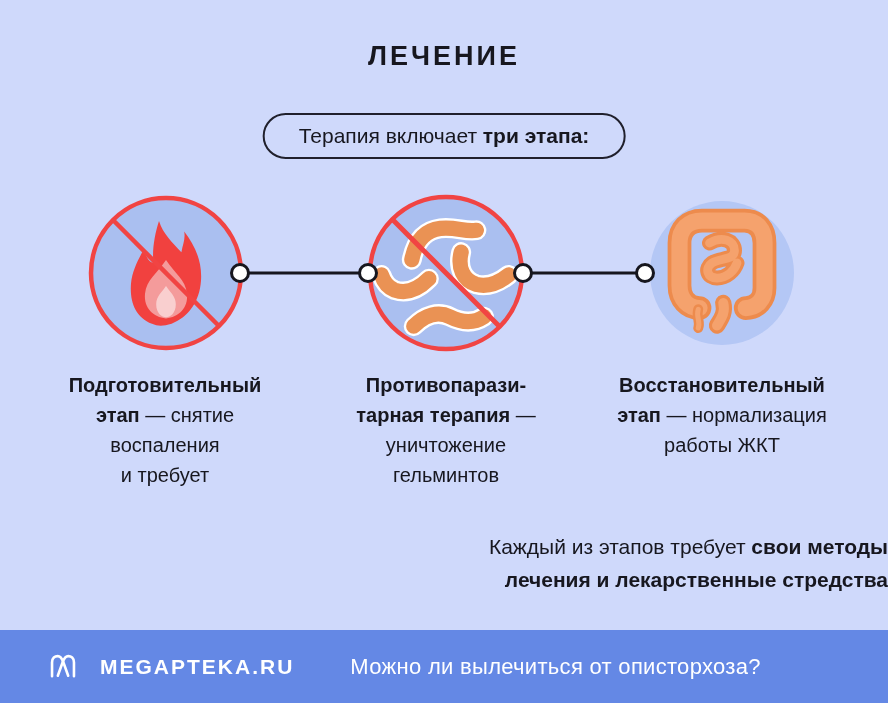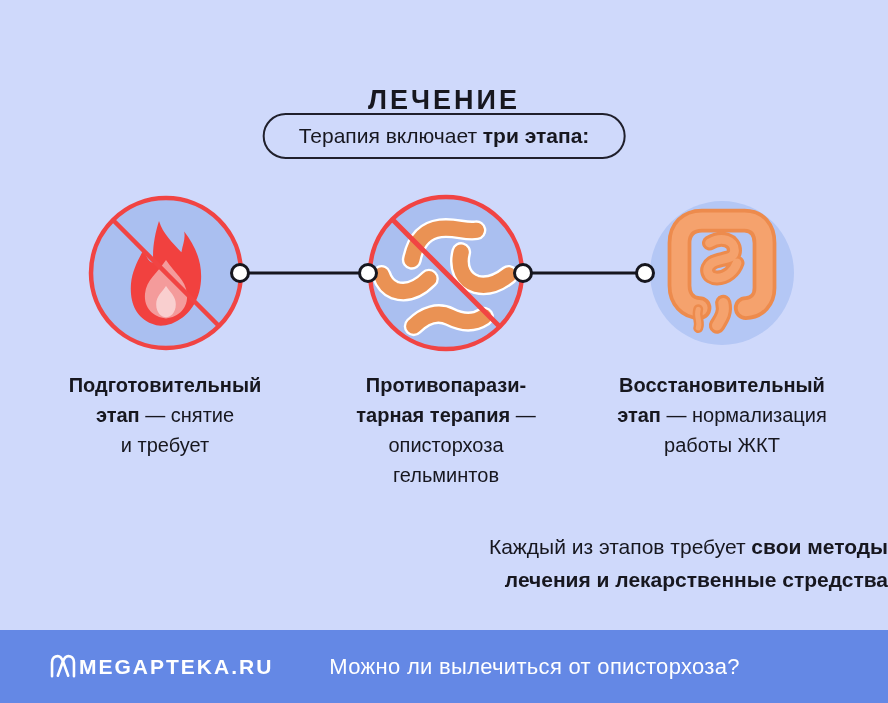--- a/index.html
+++ b/index.html
@@ -3,21 +3,21 @@
 <meta charset="utf-8">
 <style>
   html,body{margin:0;padding:0;background:#e8ecfa;}
   .canvas{
     position:relative;width:888px;height:703px;overflow:hidden;
     background:#cfd9fb;color:#17171f;
     font-family:"Liberation Sans","DejaVu Sans",sans-serif;
   }
   .title{
     position:absolute;top:41px;left:0;width:100%;text-align:center;
-    font-size:27px;font-weight:700;letter-spacing:3px;margin-top:44px;
+    font-size:27px;font-weight:700;letter-spacing:3px;
   }
   .pill{
     position:absolute;top:113px;left:50%;transform:translateX(-50%);
     border:2px solid #20202c;border-radius:26px;padding:9px 34px;
     font-size:21px;white-space:nowrap;background:transparent;
   }
   .pill b{font-weight:700;}
   .stage-band{position:absolute;top:190px;left:0;}
   .stage-label{
     position:absolute;top:370px;text-align:center;
@@ -31,21 +31,21 @@
   .summary{
     position:absolute;top:530px;left:0;width:100%;text-align:right;
     font-size:21px;line-height:33px;font-weight:400;
   }
   .summary b{font-weight:700;}
   .footer{
     position:absolute;left:0;bottom:0;width:100%;height:73px;
     background:#6488e5;color:#ffffff;display:flex;align-items:center;
     box-sizing:border-box;padding-left:48px;
   }
-  .brand{font-size:21px;font-weight:700;letter-spacing:2px;margin-left:1px;}
+  .brand{font-size:21px;font-weight:700;letter-spacing:2px;margin-left:22px;}
   .question{font-size:22px;font-weight:400;margin-left:56px;letter-spacing:0.3px;}
 </style>
 </head>
 <body>
 
 <div class="canvas">
 
   <div class="title">ЛЕЧЕНИЕ</div>
 
   <div class="pill"><span>Терапия включает </span><b>три этапа:</b></div>
@@ -100,27 +100,28 @@
       <circle cx="240" cy="83" r="8.5" fill="#ffffff" stroke="#16161e" stroke-width="3"></circle>
       <circle cx="368" cy="83" r="8.5" fill="#ffffff" stroke="#16161e" stroke-width="3"></circle>
       <circle cx="523" cy="83" r="8.5" fill="#ffffff" stroke="#16161e" stroke-width="3"></circle>
       <circle cx="645" cy="83" r="8.5" fill="#ffffff" stroke="#16161e" stroke-width="3"></circle>
     </g>
   </svg>
 
   <div class="stage-label" id="stage-label-1">
     <div class="ln"><b>Подготовительный</b></div>
     <div class="ln"><b>этап</b><span> — снятие</span></div>
+    <div class="ln">воспаления</div>
     <div class="ln">и требует</div>
   </div>
 
   <div class="stage-label" id="stage-label-2">
     <div class="ln"><b>Противопарази-</b></div>
     <div class="ln"><b>тарная терапия</b><span> —</span></div>
-    <div class="ln">описторхоза</div>
+    <div class="ln">уничтожение</div>
     <div class="ln">гельминтов</div>
   </div>
 
   <div class="stage-label" id="stage-label-3">
     <div class="ln"><b>Восстановительный</b></div>
     <div class="ln"><b>этап</b><span> — нормализация</span></div>
     <div class="ln">работы ЖКТ</div>
   </div>
 
   <div class="summary">

